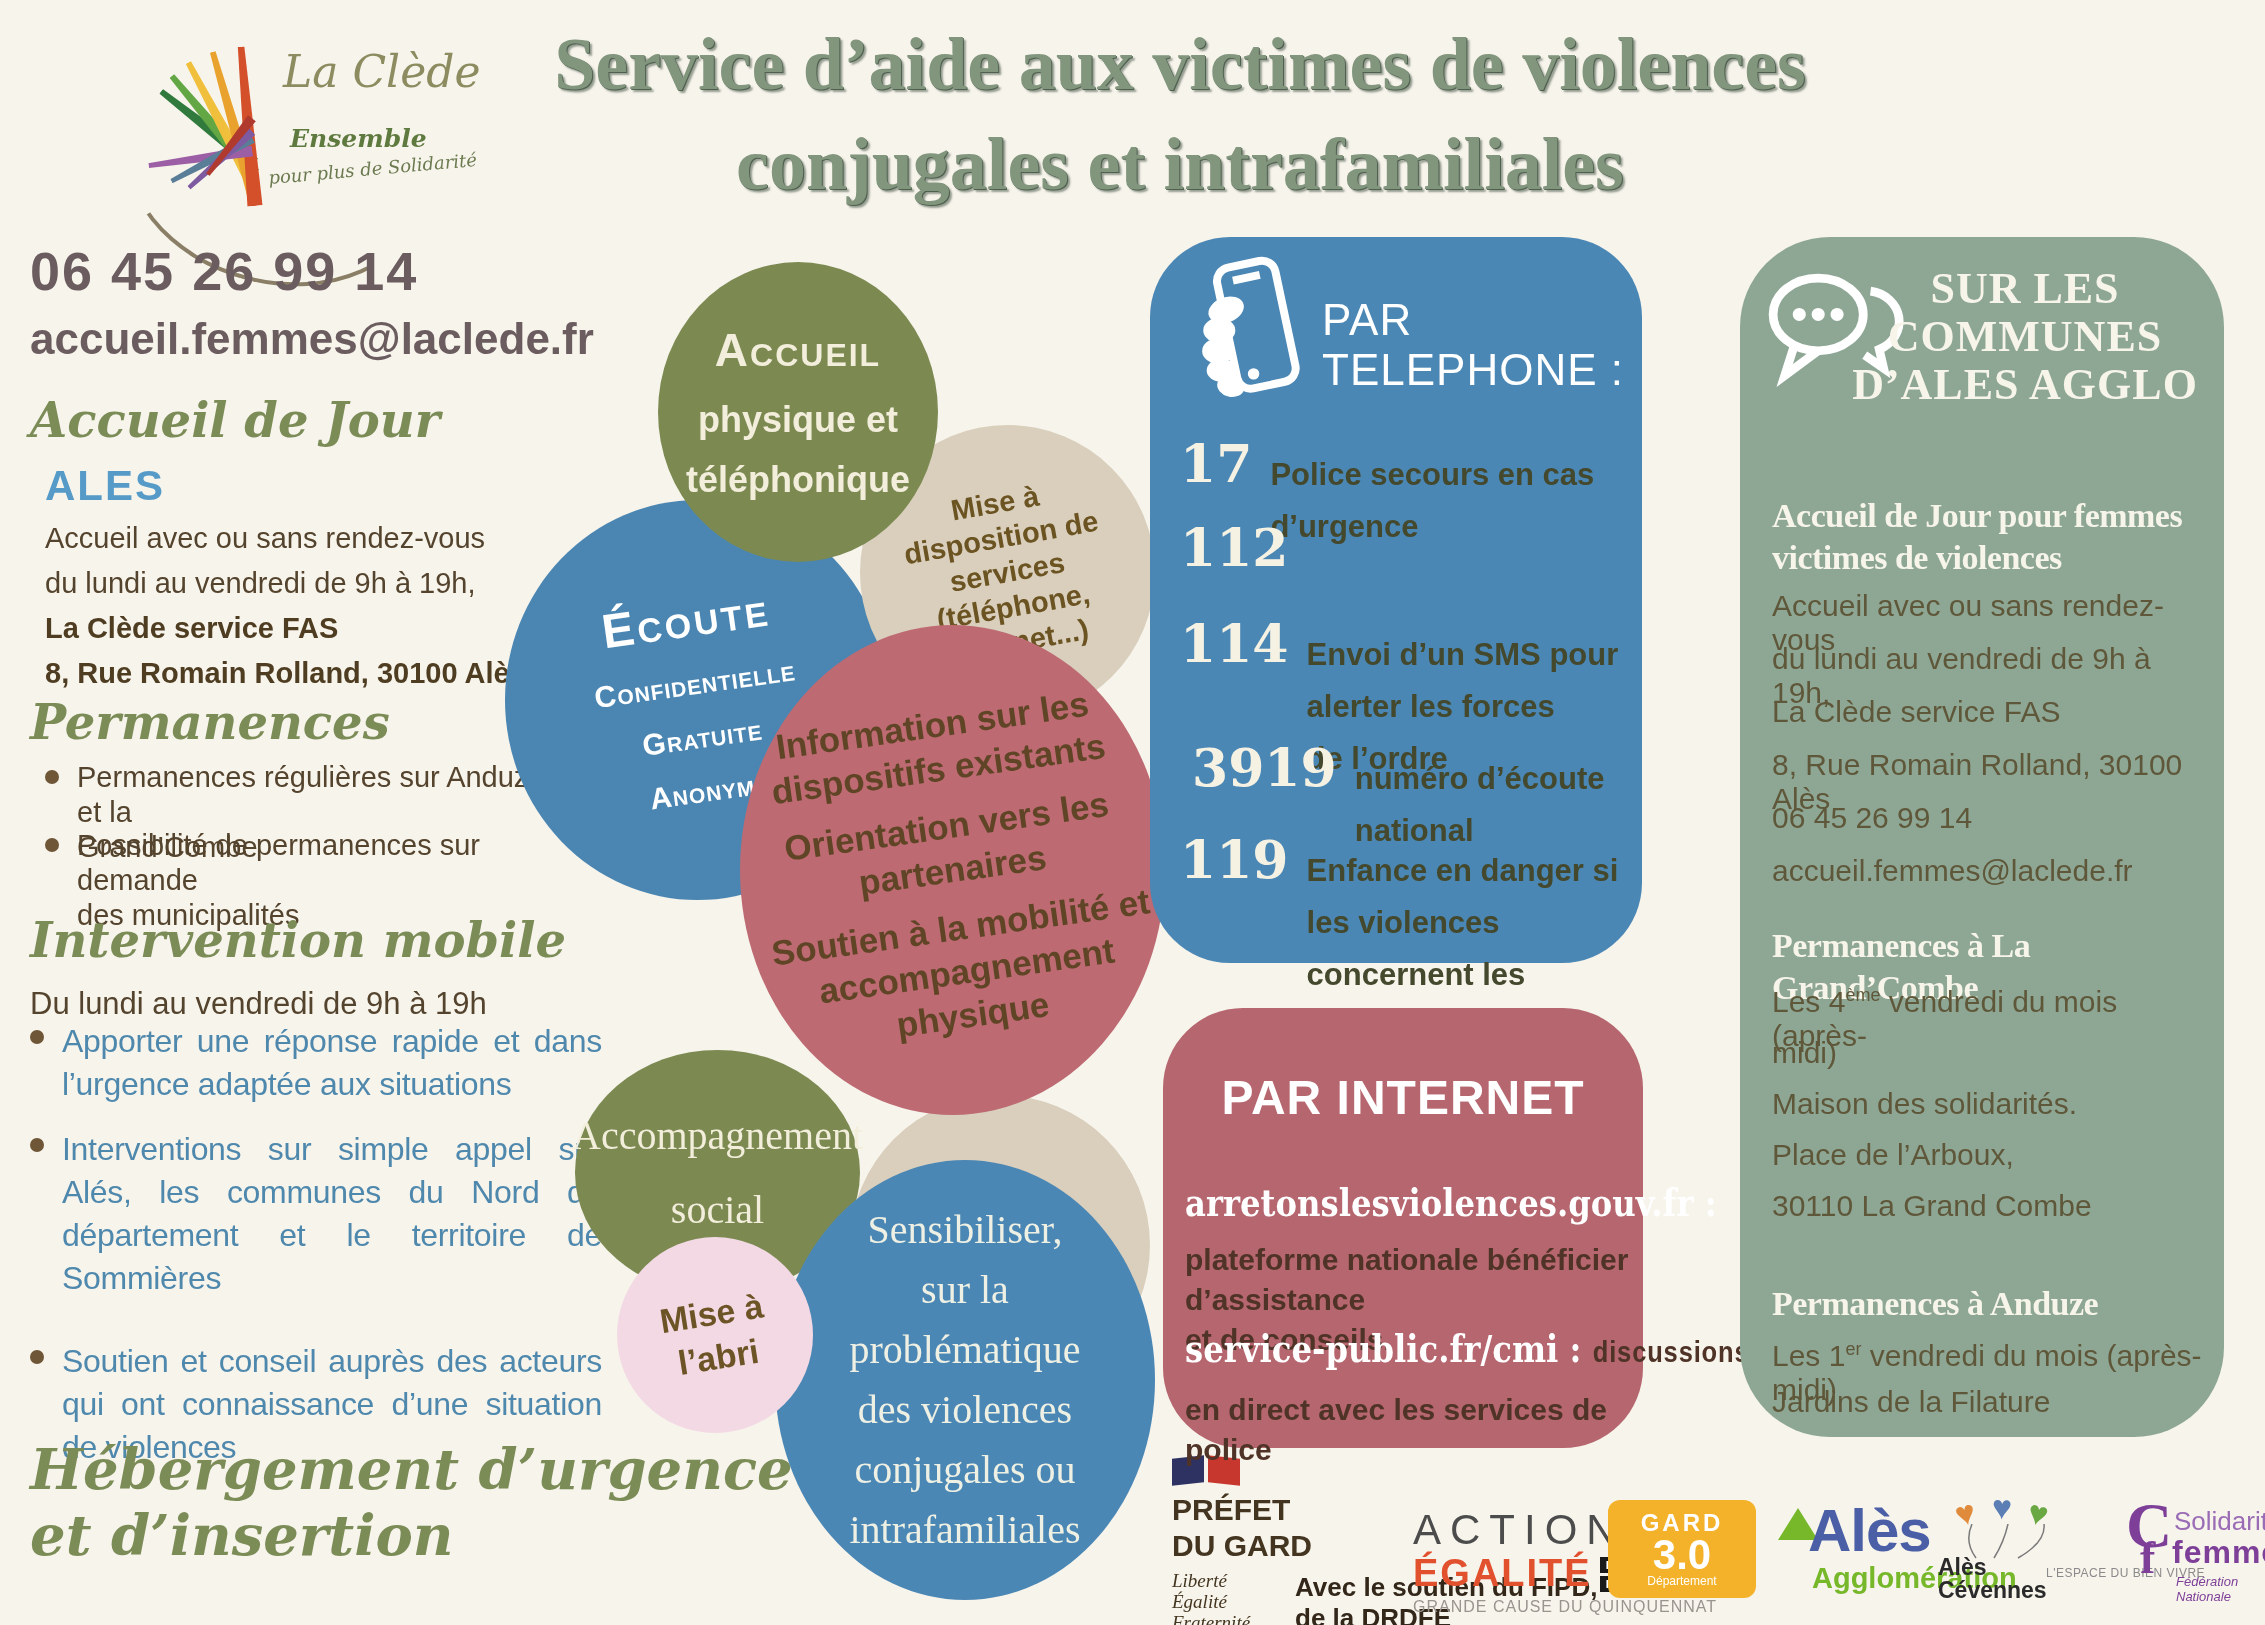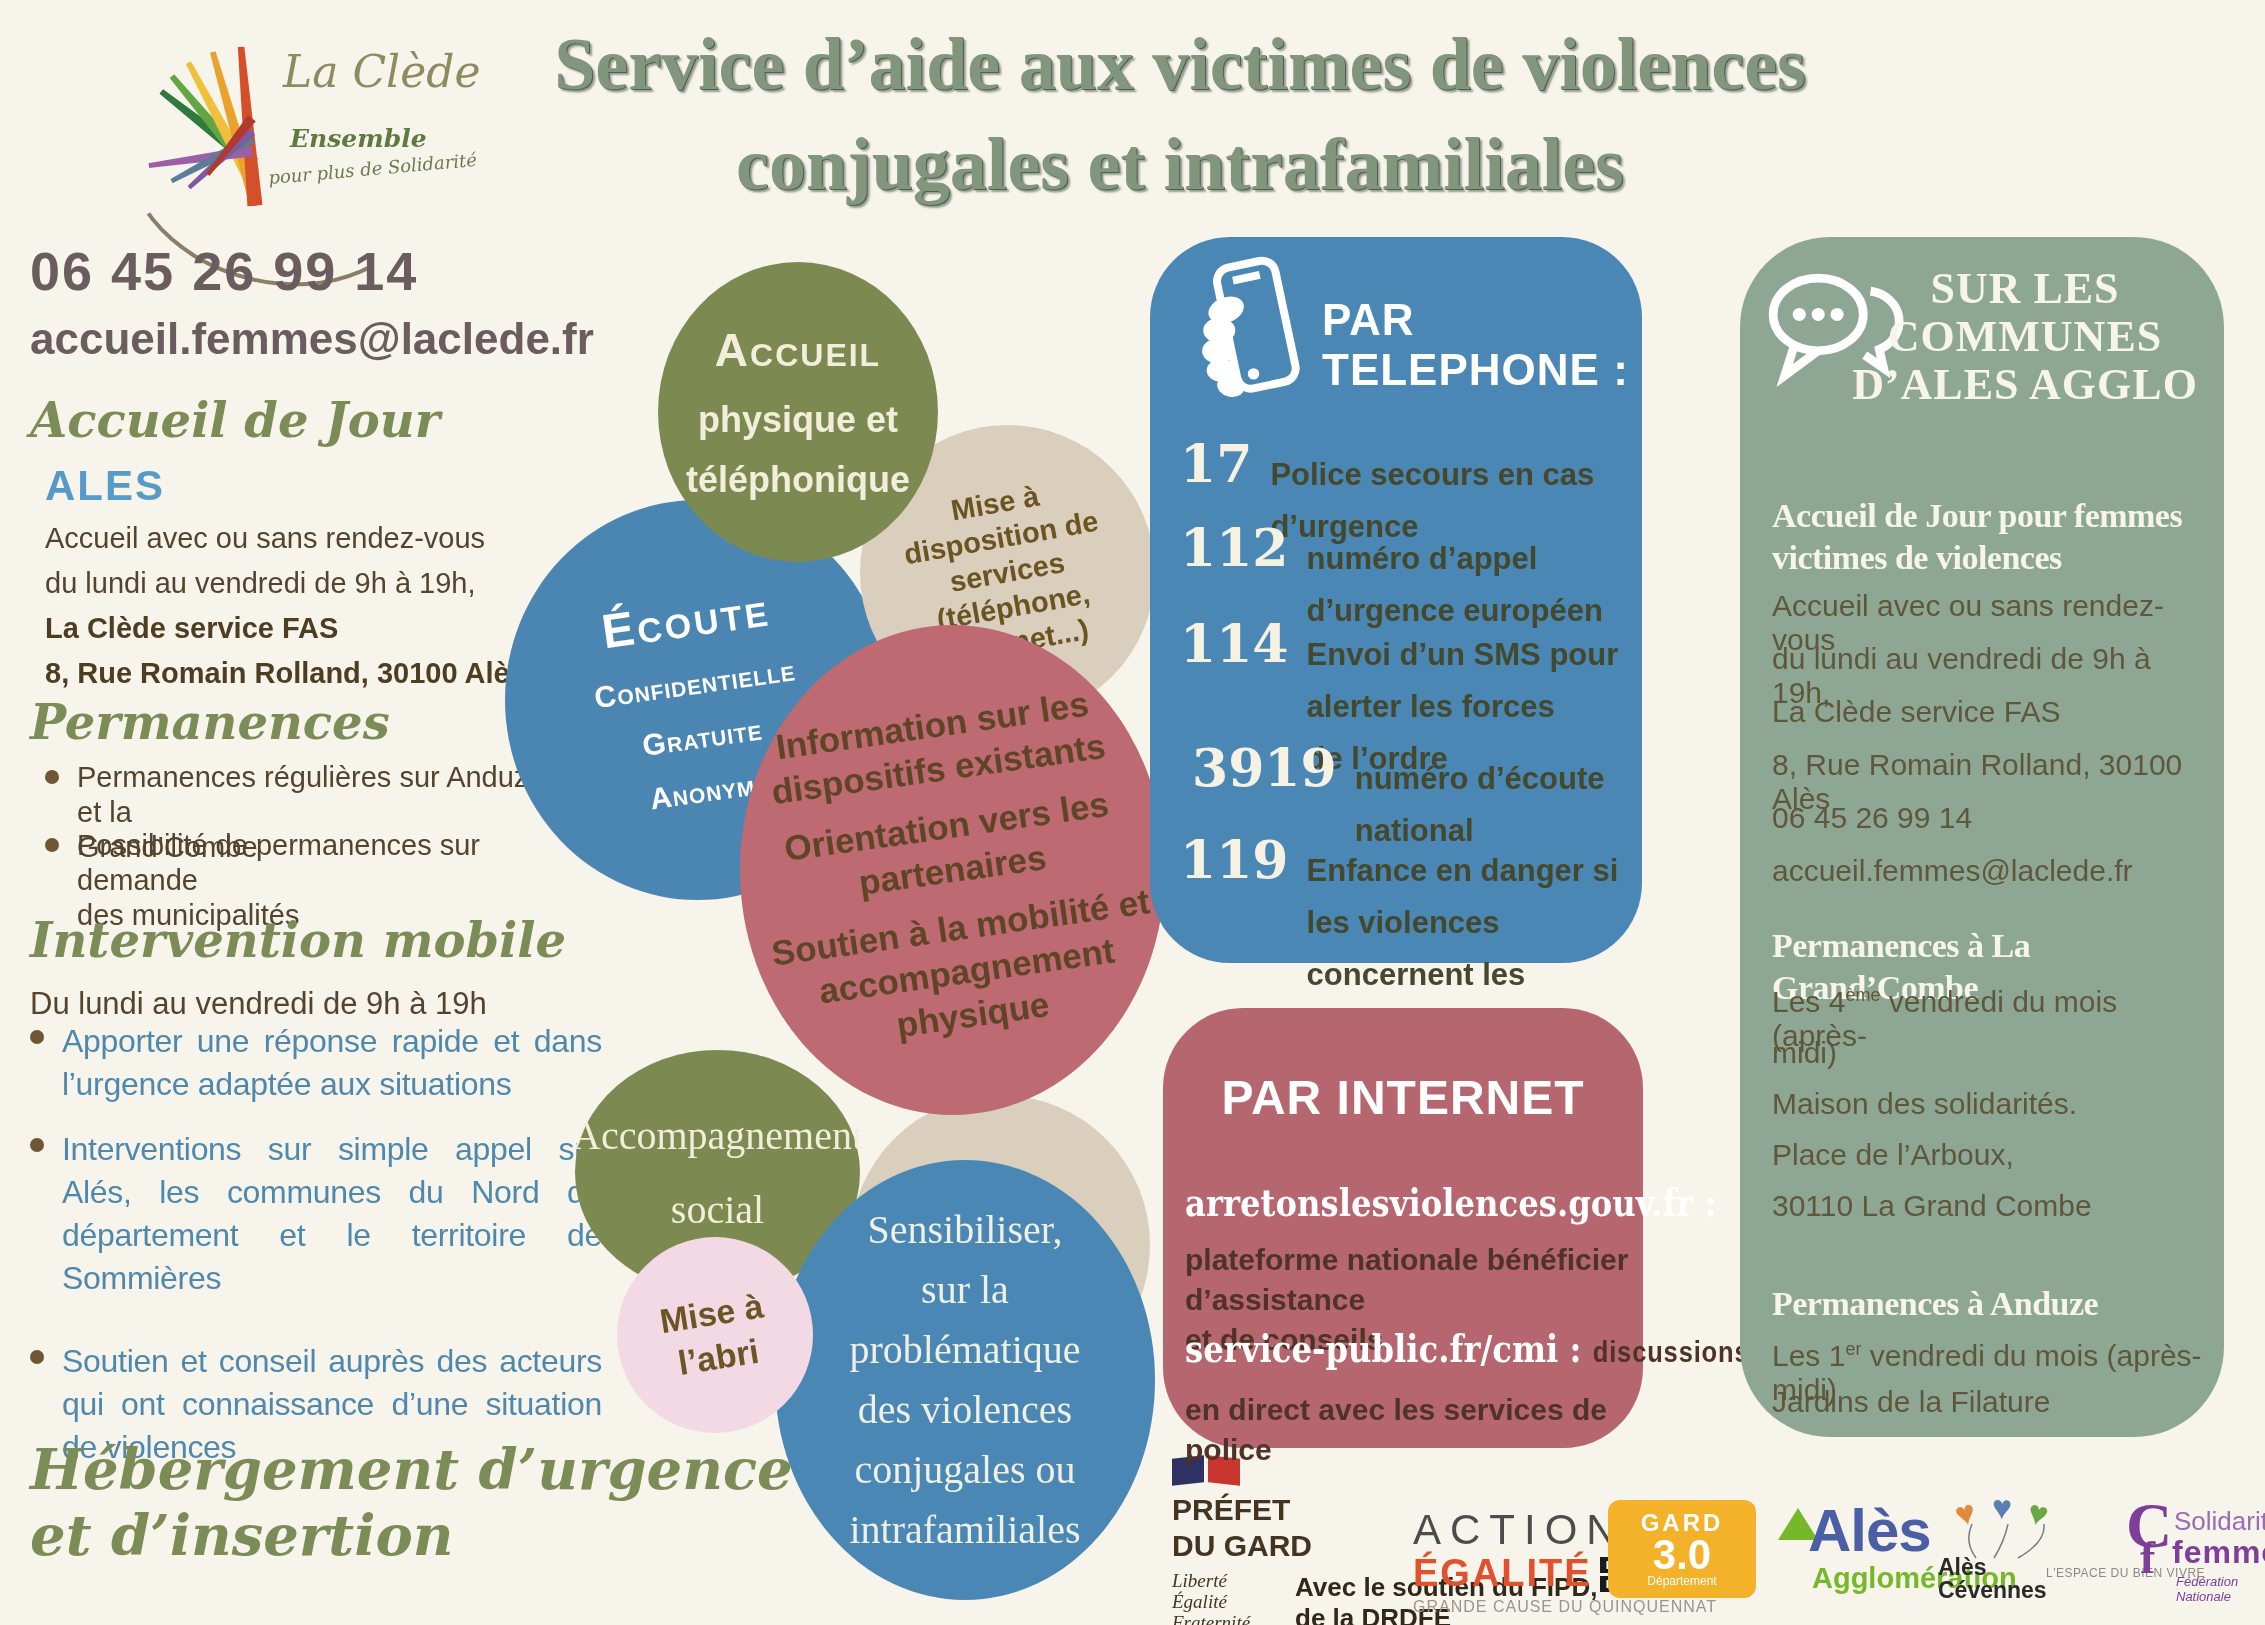--- a/index.html
+++ b/index.html
@@ -64,21 +64,21 @@
   .c-accomp{left:575px;top:1050px;width:285px;height:245px;background:#7c8a52;z-index:3;}
   .c-accomp .inner{color:#f2eedb;font-family:"Liberation Serif",serif;font-size:40px;line-height:74px;}
   .c-wedge{left:850px;top:1095px;width:300px;height:300px;background:#d9cfbc;z-index:1;}
   .c-abri{left:617px;top:1237px;width:196px;height:196px;background:#f3d9e3;z-index:6;}
   .c-abri .inner{transform:rotate(-9deg);color:#6d5426;font-weight:bold;font-size:34px;line-height:44px;}
   .c-sens{left:775px;top:1160px;width:380px;height:440px;background:#4b87b5;z-index:5;}
   .c-sens .inner{color:#eef0e4;font-family:"Liberation Serif",serif;font-size:40px;line-height:60px;}
 
   
   .box-tel{left:1150px;top:237px;width:492px;height:726px;background:#4b87b4;border-radius:80px;z-index:10;}
-  .tel-title{position:absolute;left:172px;top:58px;font-size:44px;font-weight:bold;color:#fff;letter-spacing:1px;}
+  .tel-title{position:absolute;left:172px;top:58px;font-size:44px;font-weight:normal;color:#fff;letter-spacing:1px;}
   .tel-icon{position:absolute;left:26px;top:18px;}
   .tel-row{position:absolute;left:30px;display:flex;gap:18px;width:440px;}
   .tel-num{font-family:"DejaVu Serif",serif;font-weight:bold;font-size:52px;color:#f5f2e4;flex:none;}
   .tel-label{font-size:31px;font-weight:bold;color:#44482c;line-height:52px;padding-top:16px;}
   .tr1{top:196px;} .tr2{top:280px;} .tr3{top:376px;} .tr4{top:500px;margin-left:12px;} .tr5{top:592px;}
 
   
   .box-net{left:1163px;top:1008px;width:480px;height:440px;background:#b5666e;border-radius:80px;z-index:10;}
   .net-title{position:absolute;left:0;top:62px;width:100%;text-align:center;
              font-size:48px;font-weight:bold;color:#fff;letter-spacing:1px;}
@@ -288,21 +288,20 @@
       </svg>
     </div>
     <div class="tel-title">PAR TELEPHONE :</div>
 
     <div class="tel-row tr1">
       <span class="tel-num">17</span>
       <span class="tel-label pre">Police secours en cas d’urgence</span>
     </div>
     <div class="tel-row tr2">
       <span class="tel-num">112</span>
-      <span class="tel-label pre">numéro d’appel d’urgence européen</span>
     </div>
     <div class="tel-row tr3">
       <span class="tel-num">114</span>
       <span class="tel-label pre">Envoi d’un SMS pour alerter les forces
 de l’ordre</span>
     </div>
     <div class="tel-row tr4">
       <span class="tel-num">3919</span>
       <span class="tel-label pre">numéro d’écoute national</span>
     </div>

